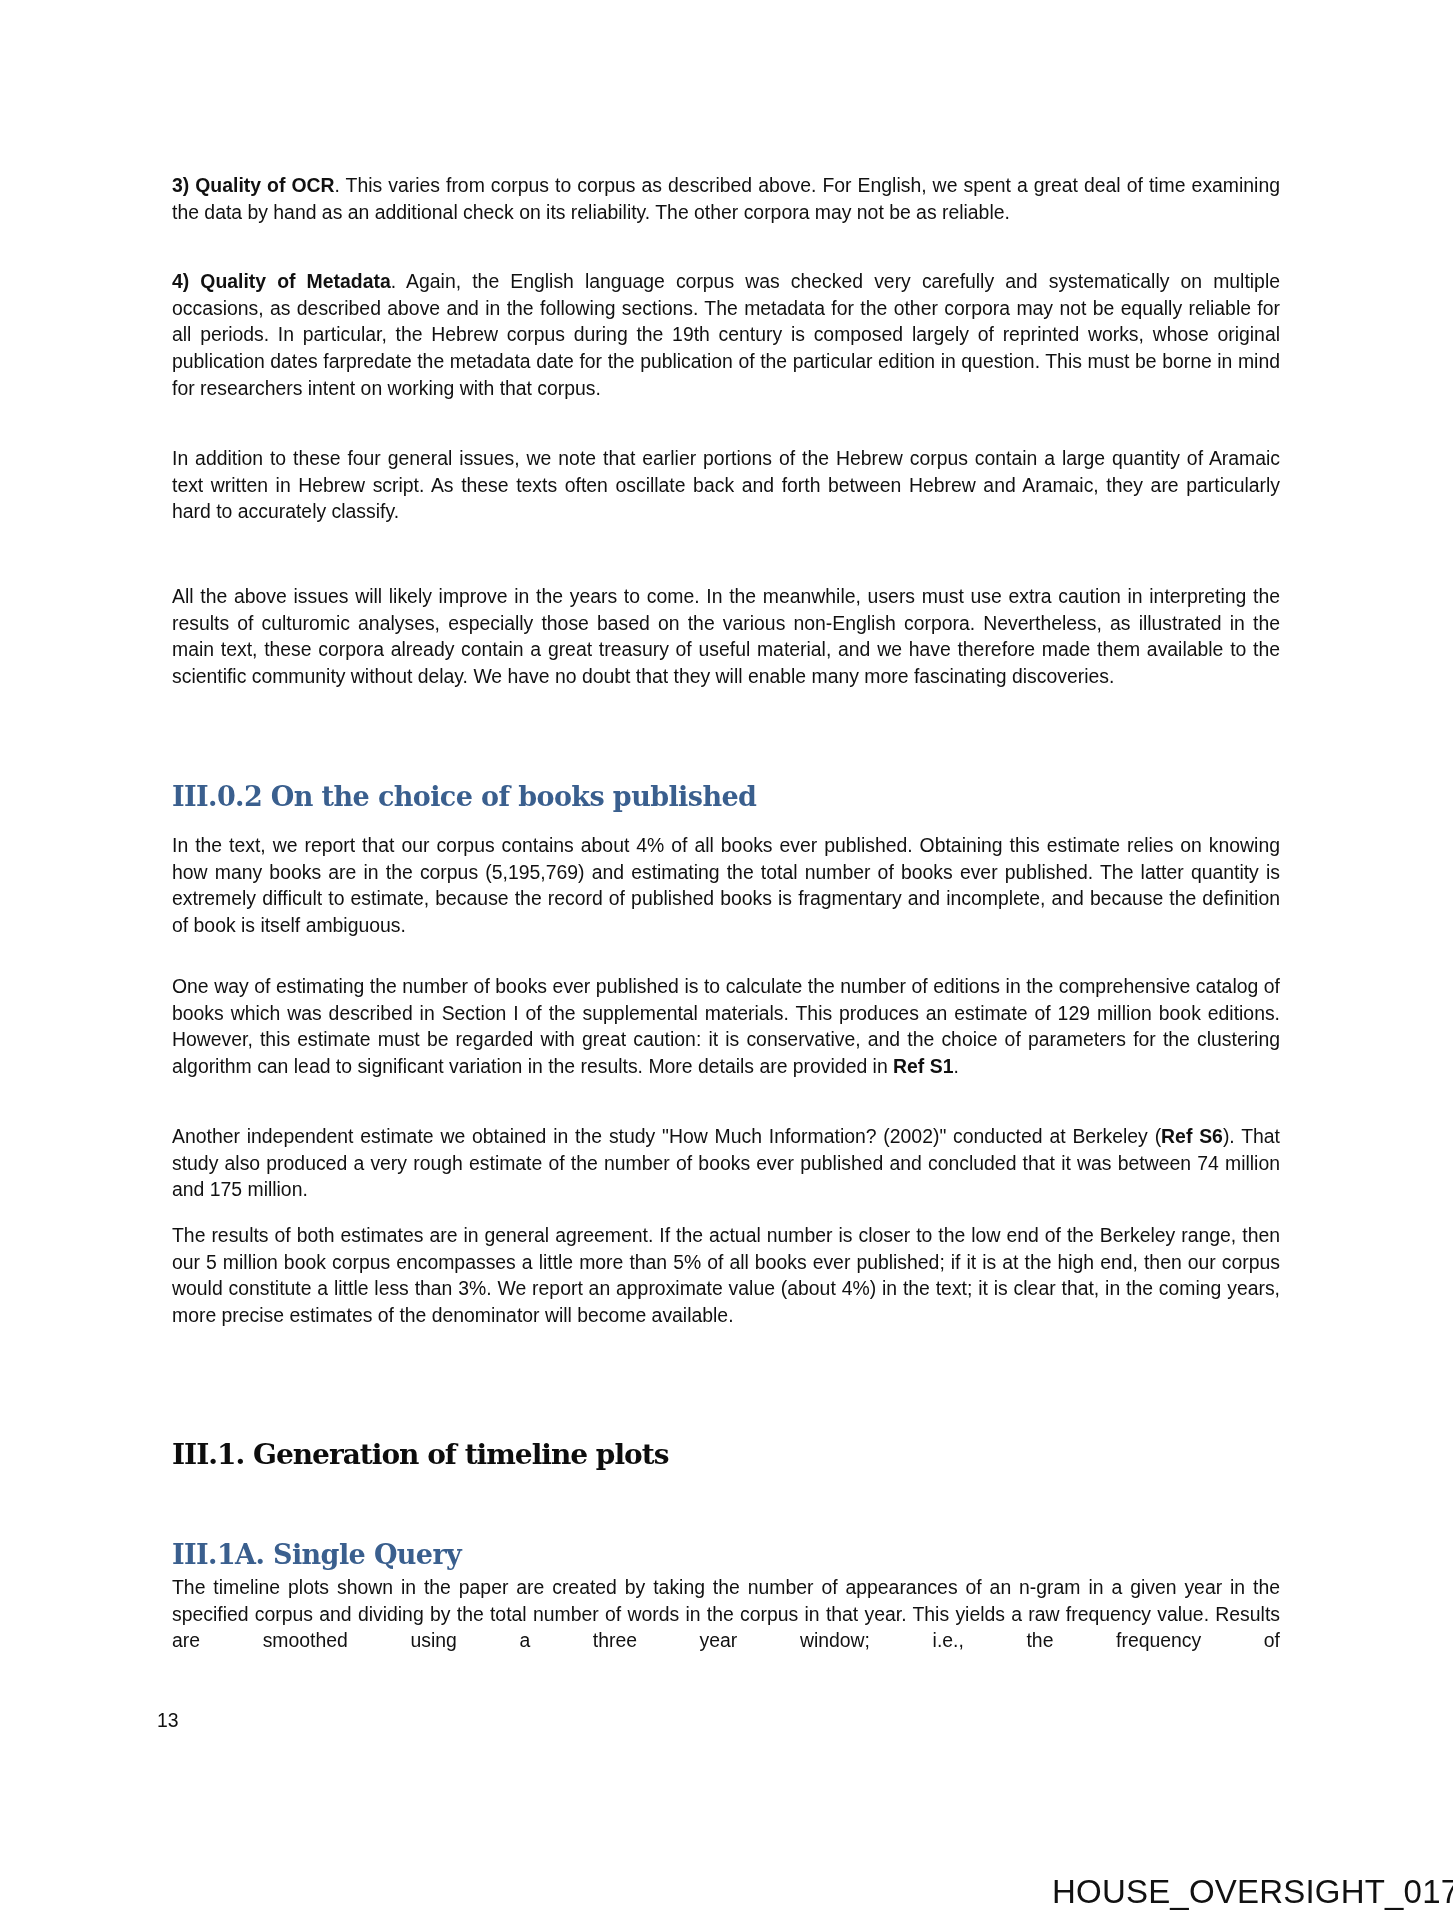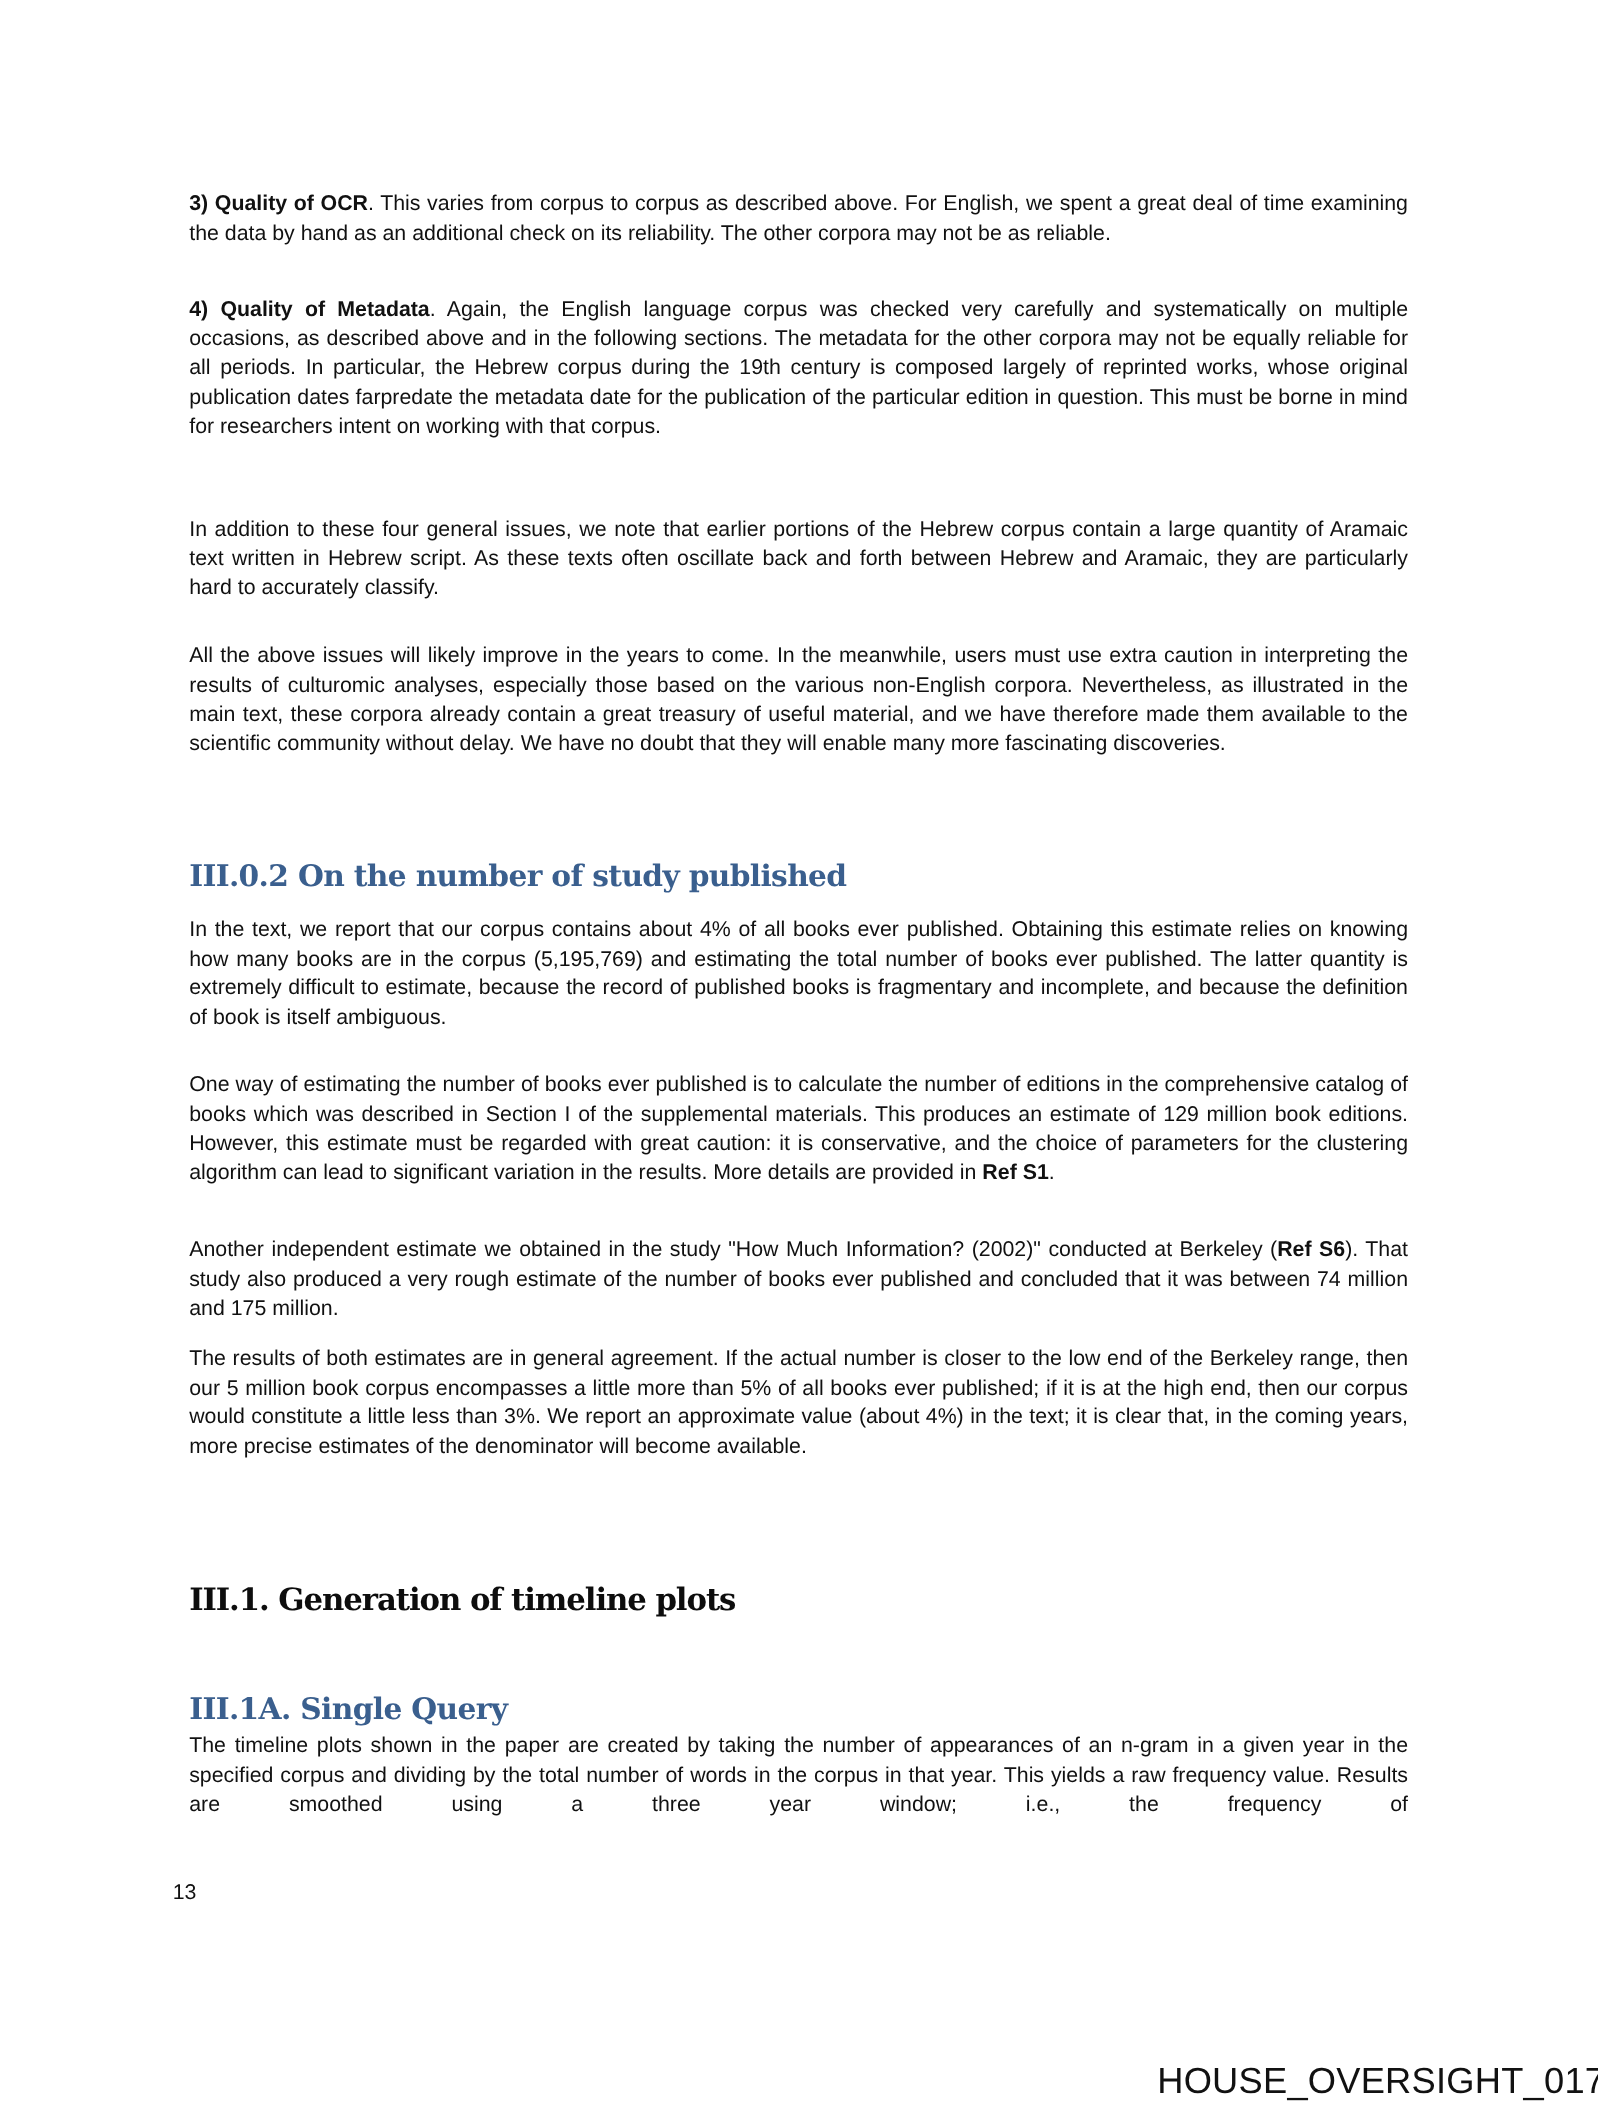--- a/index.html
+++ b/index.html
@@ -35,25 +35,25 @@
 </style>
 </head>
 <body>
 
 <div class="page">
 
   <p class="p last-left" style="top:172px"><b>3) Quality of OCR</b><span>. This varies from corpus to corpus as described above. For English, we spent a great deal of time examining the data by hand as an additional check on its reliability. The other corpora may not be as reliable.</span></p>
 
   <p class="p last-left" style="top:268px"><b>4) Quality of Metadata</b><span>. Again, the English language corpus was checked very carefully and systematically on multiple occasions, as described above and in the following sections. The metadata for the other corpora may not be equally reliable for all periods. In particular, the Hebrew corpus during the 19th century is composed largely of reprinted works, whose original publication dates farpredate the metadata date for the publication of the particular edition in question. This must be borne in mind for researchers intent on working with that corpus.</span></p>
 
-  <p class="p last-left" style="top:468px">In addition to these four general issues, we note that earlier portions of the Hebrew corpus contain a large quantity of Aramaic text written in Hebrew script. As these texts often oscillate back and forth between Hebrew and Aramaic, they are particularly hard to accurately classify.</p>
+  <p class="p last-left" style="top:445px">In addition to these four general issues, we note that earlier portions of the Hebrew corpus contain a large quantity of Aramaic text written in Hebrew script. As these texts often oscillate back and forth between Hebrew and Aramaic, they are particularly hard to accurately classify.</p>
 
   <p class="p last-left" style="top:583px">All the above issues will likely improve in the years to come. In the meanwhile, users must use extra caution in interpreting the results of culturomic analyses, especially those based on the various non-English corpora. Nevertheless, as illustrated in the main text, these corpora already contain a great treasury of useful material, and we have therefore made them available to the scientific community without delay. We have no doubt that they will enable many more fascinating discoveries.</p>
 
-  <h2 class="h2" style="top:779px">III.0.2 On the number of study published</h2>
+  <h2 class="h2" style="top:779px">III.0.2 On the choice of books published</h2>
 
   <p class="p last-left" style="top:832px">In the text, we report that our corpus contains about 4% of all books ever published. Obtaining this estimate relies on knowing how many books are in the corpus (5,195,769) and estimating the total number of books ever published. The latter quantity is extremely difficult to estimate, because the record of published books is fragmentary and incomplete, and because the definition of book is itself ambiguous.</p>
 
   <p class="p last-left" style="top:973px"><span>One way of estimating the number of books ever published is to calculate the number of editions in the comprehensive catalog of books which was described in Section I of the supplemental materials. This produces an estimate of 129 million book editions. However, this estimate must be regarded with great caution: it is conservative, and the choice of parameters for the clustering algorithm can lead to significant variation in the results. More details are provided in </span><b>Ref S1</b><span>.</span></p>
 
   <p class="p last-left" style="top:1123px"><span>Another independent estimate we obtained in the study "How Much Information? (2002)" conducted at Berkeley (</span><b>Ref S6</b><span>). That study also produced a very rough estimate of the number of books ever published and concluded that it was between 74 million and 175 million.</span></p>
 
   <p class="p last-left" style="top:1222px">The results of both estimates are in general agreement. If the actual number is closer to the low end of the Berkeley range, then our 5 million book corpus encompasses a little more than 5% of all books ever published; if it is at the high end, then our corpus would constitute a little less than 3%. We report an approximate value (about 4%) in the text; it is clear that, in the coming years, more precise estimates of the denominator will become available.</p>
 
   <h1 class="h1" style="top:1433px">III.1. Generation of timeline plots</h1>

